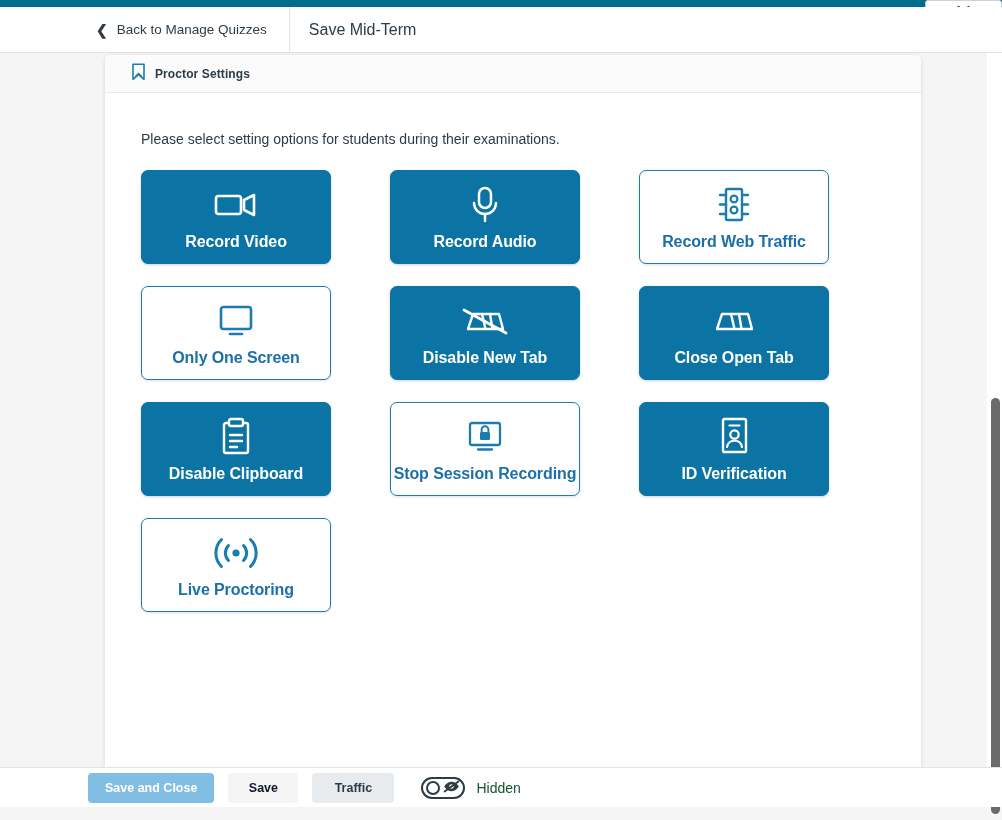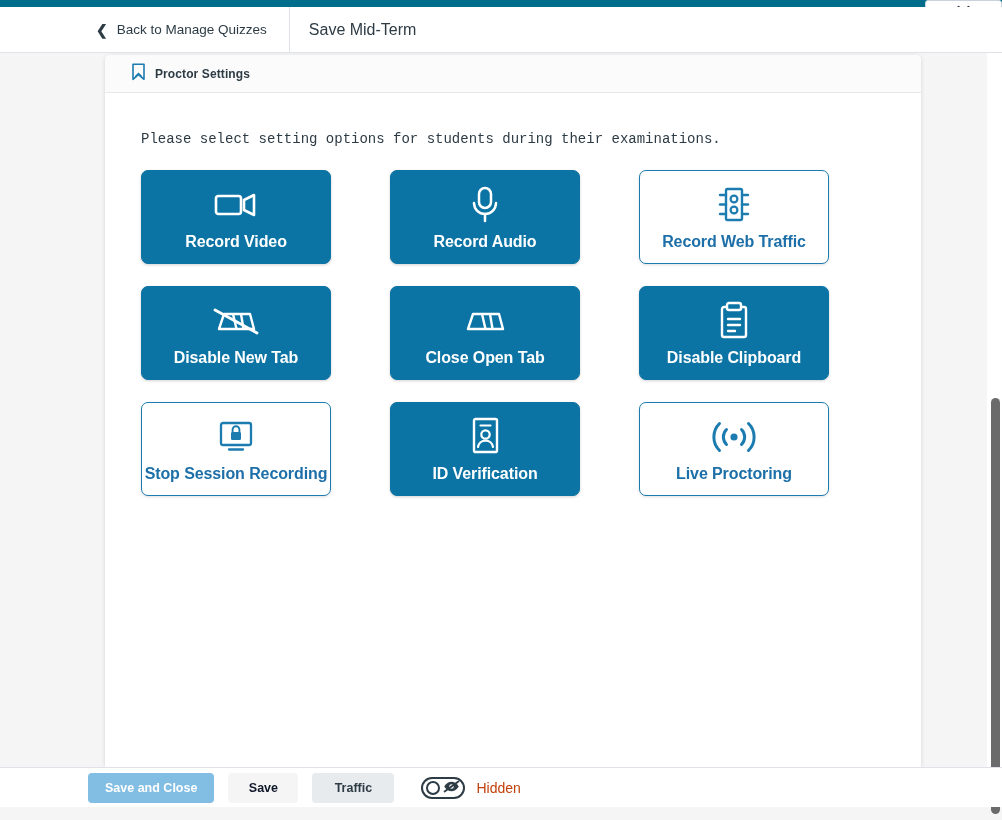--- a/index.html
+++ b/index.html
@@ -116,21 +116,20 @@
     letter-spacing: 0.1px;
   }
 
   .panel-body {
     padding: 38px 0 0 36px;
   }
   .intro-text {
     font-size: 14px;
     color: #2d3b45;
     margin-bottom: 23px;
-    font-family: Liberation Mono, monospace;
   }
 
   
   .card-grid {
     display: grid;
     grid-template-columns: 190px 190px 190px;
     column-gap: 59px;
     row-gap: 22px;
     margin-top: 2px;
   }
@@ -233,21 +232,21 @@
     position: relative;
   }
   .toggle-knob {
     width: 14px; height: 14px;
     border-radius: 50%;
     border: 2px solid #2d3b45;
     background: #ffffff;
   }
   .toggle-label {
     font-size: 14px;
-    color: #c2410c;
+    color: #14532d;
   }
 
   
   .scrollbar-track {
     position: absolute;
     top: 53px; right: 0;
     width: 15px;
     height: 714px;
     background: #ffffff;
   }
@@ -333,20 +332,29 @@
               <line x1="6" y1="19.5" x2="12" y2="19.5" stroke="#1c7cb0" stroke-width="2.4" stroke-linecap="round"></line>
               <line x1="6" y1="29" x2="12" y2="29" stroke="#1c7cb0" stroke-width="2.4" stroke-linecap="round"></line>
               <line x1="28" y1="10" x2="34" y2="10" stroke="#1c7cb0" stroke-width="2.4" stroke-linecap="round"></line>
               <line x1="28" y1="19.5" x2="34" y2="19.5" stroke="#1c7cb0" stroke-width="2.4" stroke-linecap="round"></line>
               <line x1="28" y1="29" x2="34" y2="29" stroke="#1c7cb0" stroke-width="2.4" stroke-linecap="round"></line>
             </svg>
           </div>
           <div class="opt-label">Record Web Traffic</div>
         </div>
 
+        <div class="opt-card off">
+          <div class="opt-icon">
+            <svg width="42" height="36" viewBox="0 0 42 36">
+              <rect x="6" y="4" width="30" height="22" rx="2.5" fill="none" stroke="#1c7cb0" stroke-width="2.6"></rect>
+              <line x1="15" y1="31" x2="27" y2="31" stroke="#1c7cb0" stroke-width="2.6" stroke-linecap="round"></line>
+            </svg>
+          </div>
+          <div class="opt-label">Only One Screen</div>
+        </div>
 
         <div class="opt-card on">
           <div class="opt-icon">
             <svg width="52" height="32" viewBox="0 0 52 32">
               <path d="M9 24 L14 9 L40 9 L44 24 Z" fill="none" stroke="#ffffff" stroke-width="2.4" stroke-linejoin="round"></path>
               <line x1="23" y1="9" x2="26.5" y2="24" stroke="#ffffff" stroke-width="2.4"></line>
               <line x1="31" y1="9" x2="33.5" y2="24" stroke="#ffffff" stroke-width="2.4"></line>
               <line x1="5" y1="5" x2="47" y2="28" stroke="#ffffff" stroke-width="2.8" stroke-linecap="round"></line>
             </svg>
           </div>

